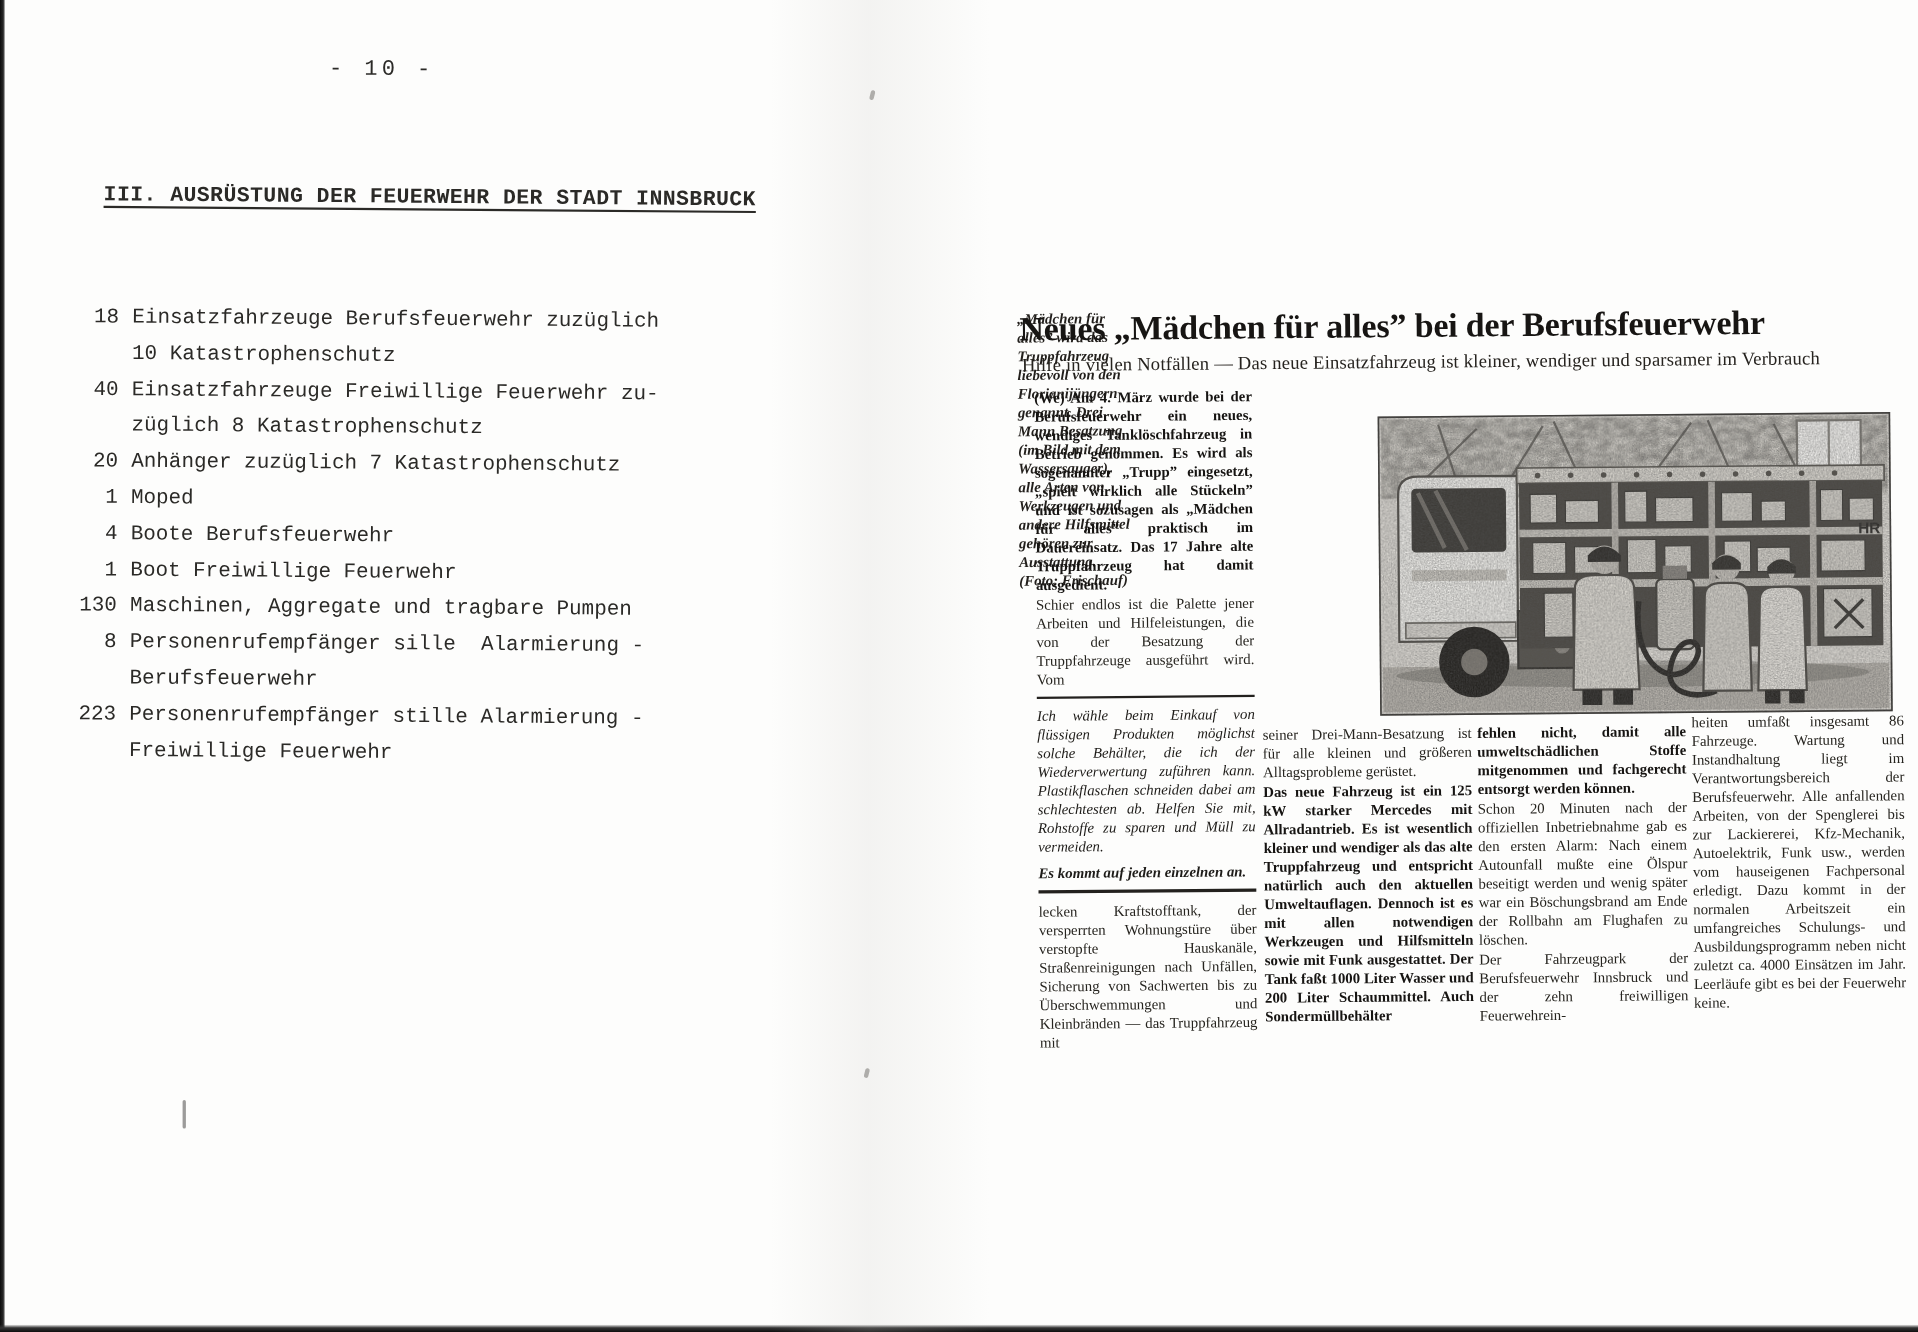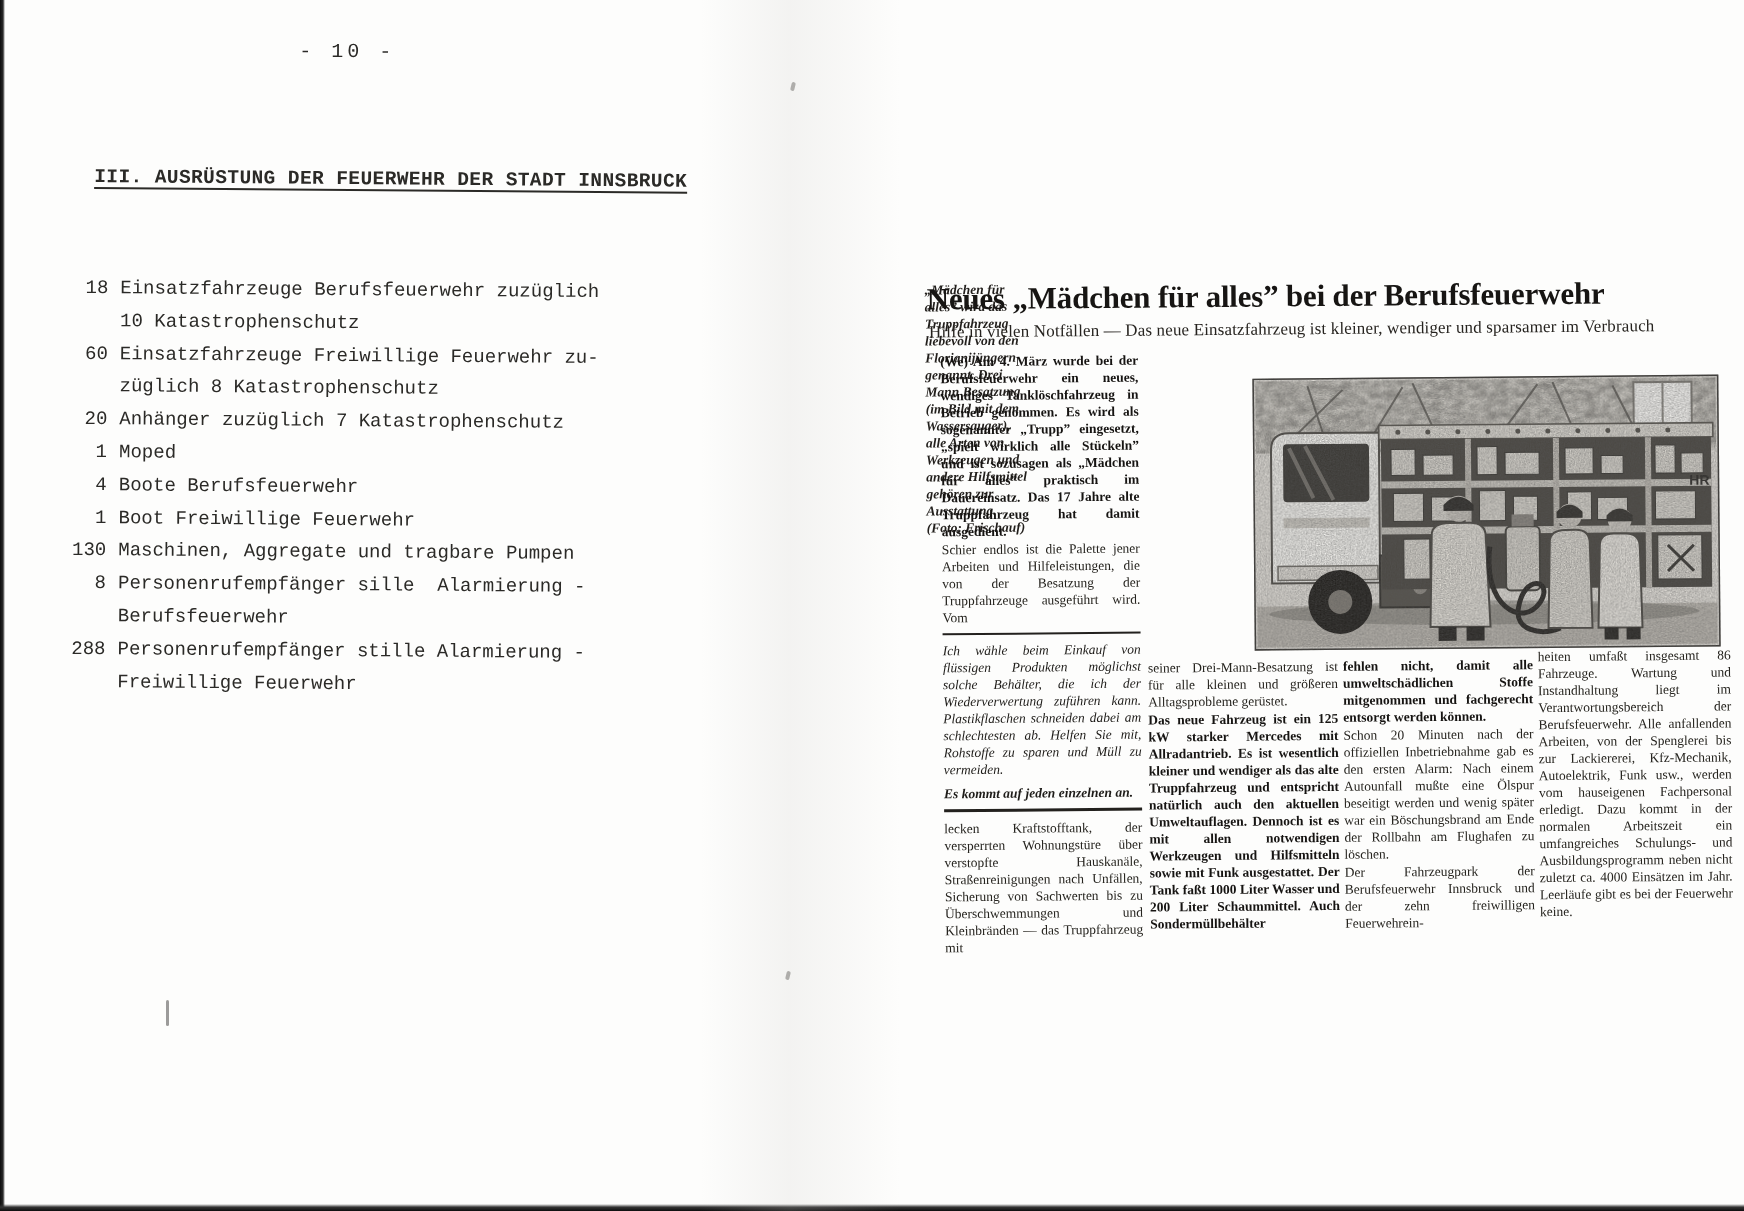--- a/index.html
+++ b/index.html
@@ -18,21 +18,21 @@
     background:linear-gradient(90deg,rgba(190,188,184,0) 0%,rgba(198,196,192,.18) 45%,rgba(190,188,184,0) 100%);}
   .scan-mark{position:absolute;width:4px;height:9px;border-radius:2px;background:rgba(90,88,84,.45);transform:rotate(14deg);}
   .scan-mark.m1{left:791px;top:82px;}
   .scan-mark.m2{left:786px;top:971px;}
   .scan-smudge{position:absolute;left:166px;top:1000px;width:3px;height:26px;background:rgba(60,58,55,.5);border-radius:2px;}
 
   
   .left-page{position:absolute;left:0;top:0;width:760px;height:1211px;
     transform:rotate(.45deg);transform-origin:340px 80px;
     font-family:"Liberation Mono","DejaVu Sans Mono",monospace;color:#2b2a27;}
-  .page-number{position:absolute;left:299px;top:40px;font-size:20px;letter-spacing:4px;white-space:pre;}
+  .page-number{position:absolute;left:299px;top:52px;font-size:20px;letter-spacing:4px;white-space:pre;}
   .doc-title{position:absolute;left:95px;top:168px;font-size:19.5px;font-weight:700;letter-spacing:.4px;white-space:pre;
     text-decoration:underline;text-decoration-thickness:2px;text-underline-offset:5px;}
   .eq-list{position:absolute;left:68px;top:274px;width:600px;font-size:19px;line-height:32.8px;}
   .eq-row{display:grid;grid-template-columns:42px 1fr;column-gap:12px;}
   .eq-count{text-align:right;}
   .eq-line{display:block;white-space:pre;}
 
   
   .article{position:absolute;left:925px;top:278px;width:805px;height:700px;
     transform:rotate(-.5deg);transform-origin:400px 60px;}
@@ -74,21 +74,21 @@
 
   <div class="eq-list">
     <div class="eq-row">
       <span class="eq-count">18</span>
       <span class="eq-text">
         <span class="eq-line">Einsatzfahrzeuge Berufsfeuerwehr zuzüglich</span>
         <span class="eq-line">10 Katastrophenschutz</span>
       </span>
     </div>
     <div class="eq-row">
-      <span class="eq-count">60</span>
+      <span class="eq-count">40</span>
       <span class="eq-text">
         <span class="eq-line">Einsatzfahrzeuge Freiwillige Feuerwehr zu-</span>
         <span class="eq-line">züglich 8 Katastrophenschutz</span>
       </span>
     </div>
     <div class="eq-row">
       <span class="eq-count">20</span>
       <span class="eq-text">
         <span class="eq-line">Anhänger zuzüglich 7 Katastrophenschutz</span>
       </span>
@@ -118,21 +118,21 @@
       </span>
     </div>
     <div class="eq-row">
       <span class="eq-count">8</span>
       <span class="eq-text">
         <span class="eq-line">Personenrufempfänger sille  Alarmierung -</span>
         <span class="eq-line">Berufsfeuerwehr</span>
       </span>
     </div>
     <div class="eq-row">
-      <span class="eq-count">288</span>
+      <span class="eq-count">223</span>
       <span class="eq-text">
         <span class="eq-line">Personenrufempfänger stille Alarmierung -</span>
         <span class="eq-line">Freiwillige Feuerwehr</span>
       </span>
     </div>
   </div>
 </div>
 
 <div class="article">
   <div class="headline">Neues „Mädchen für alles” bei der Berufsfeuerwehr</div>

